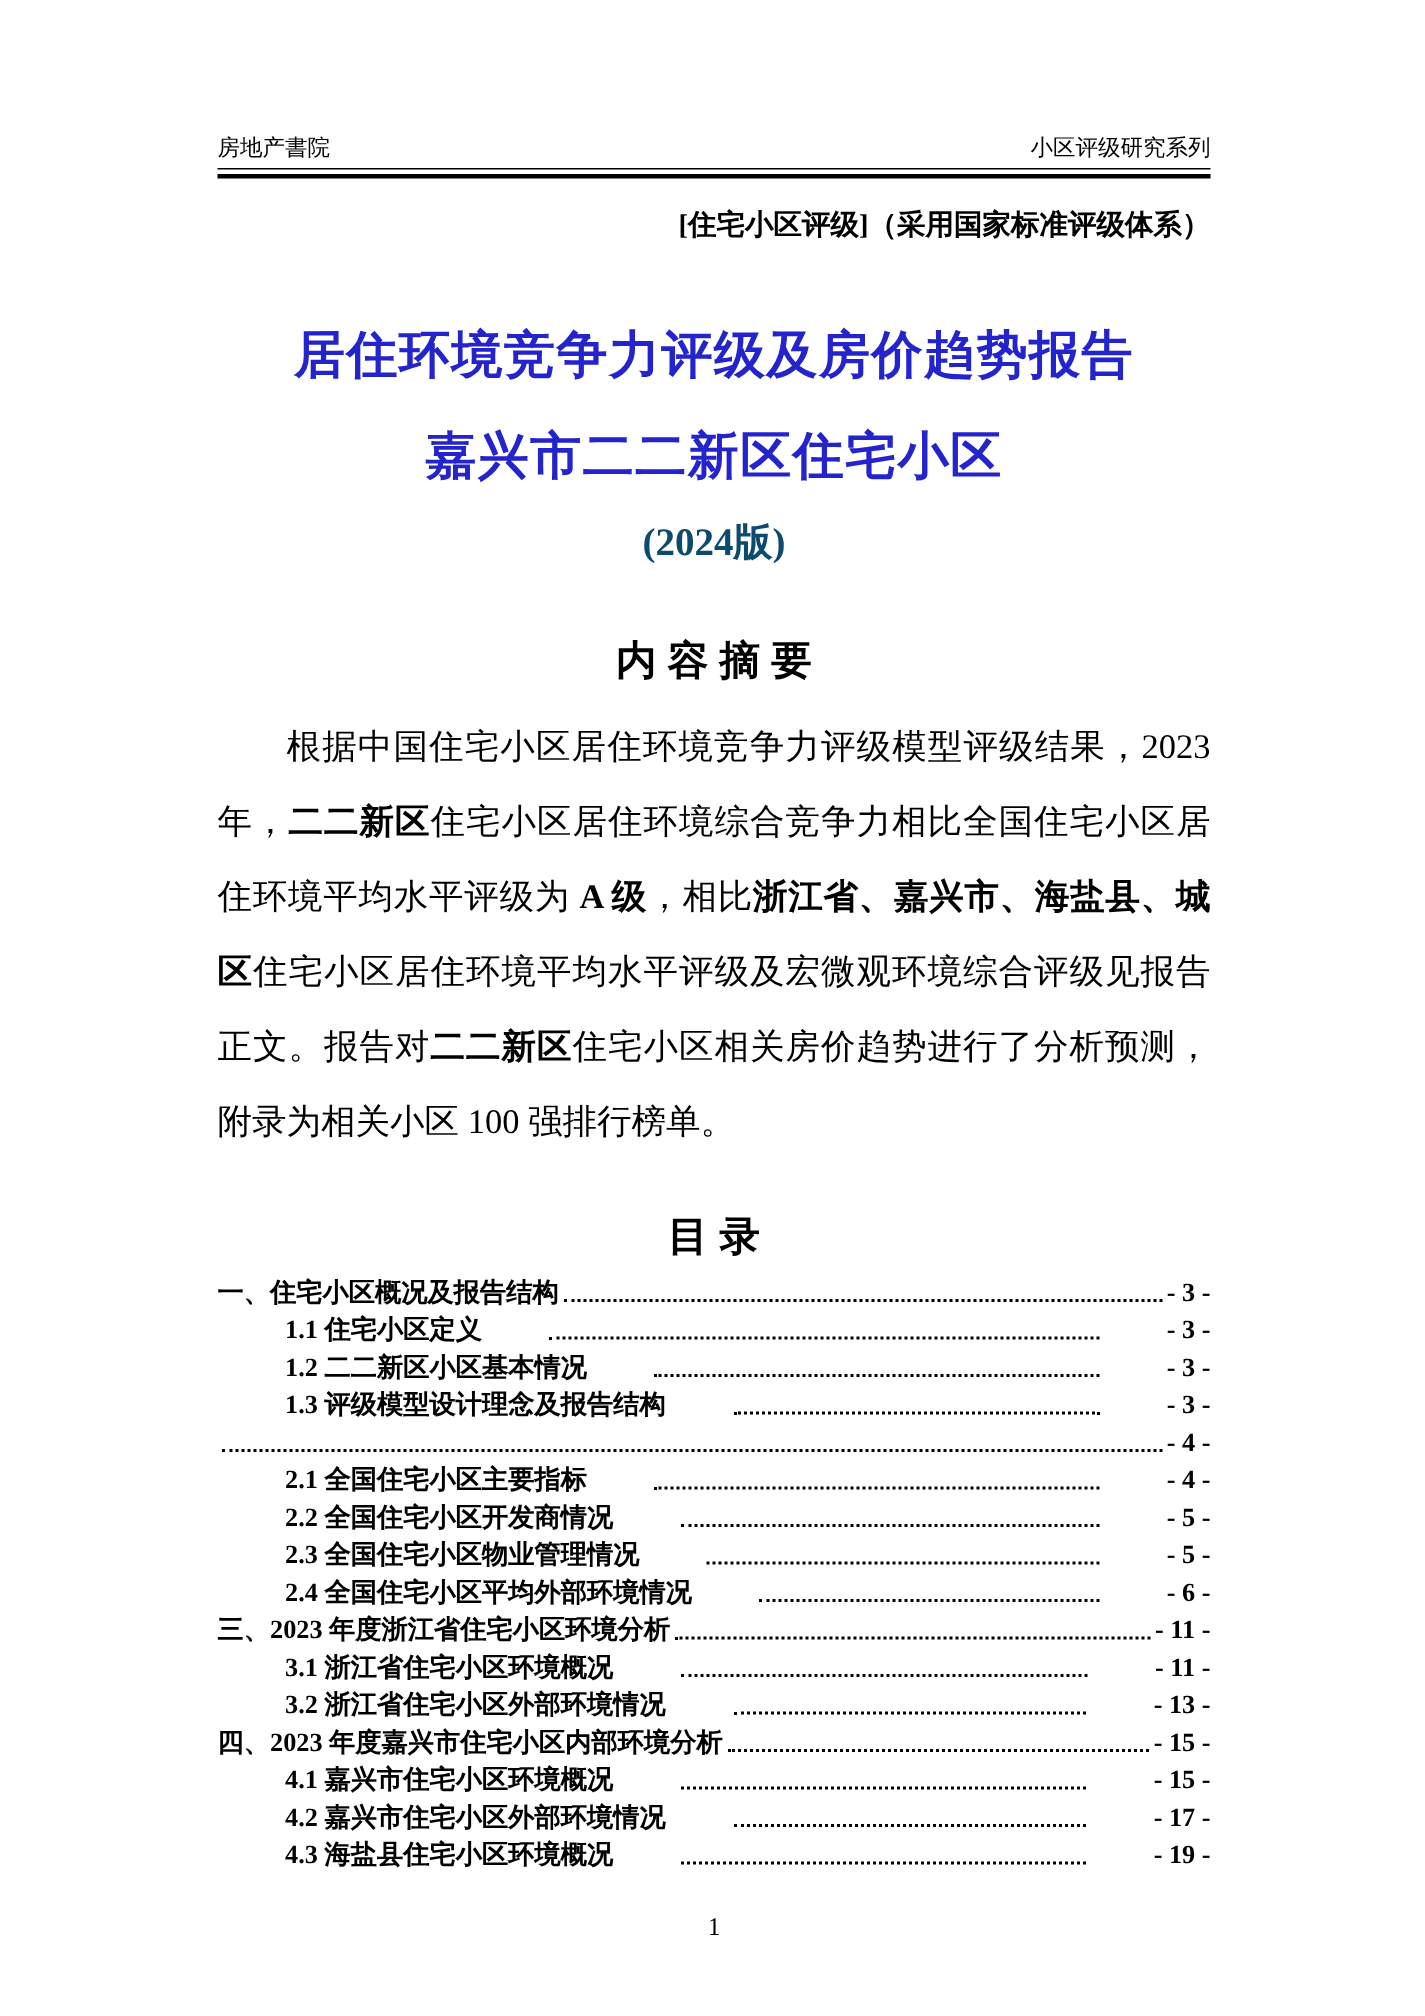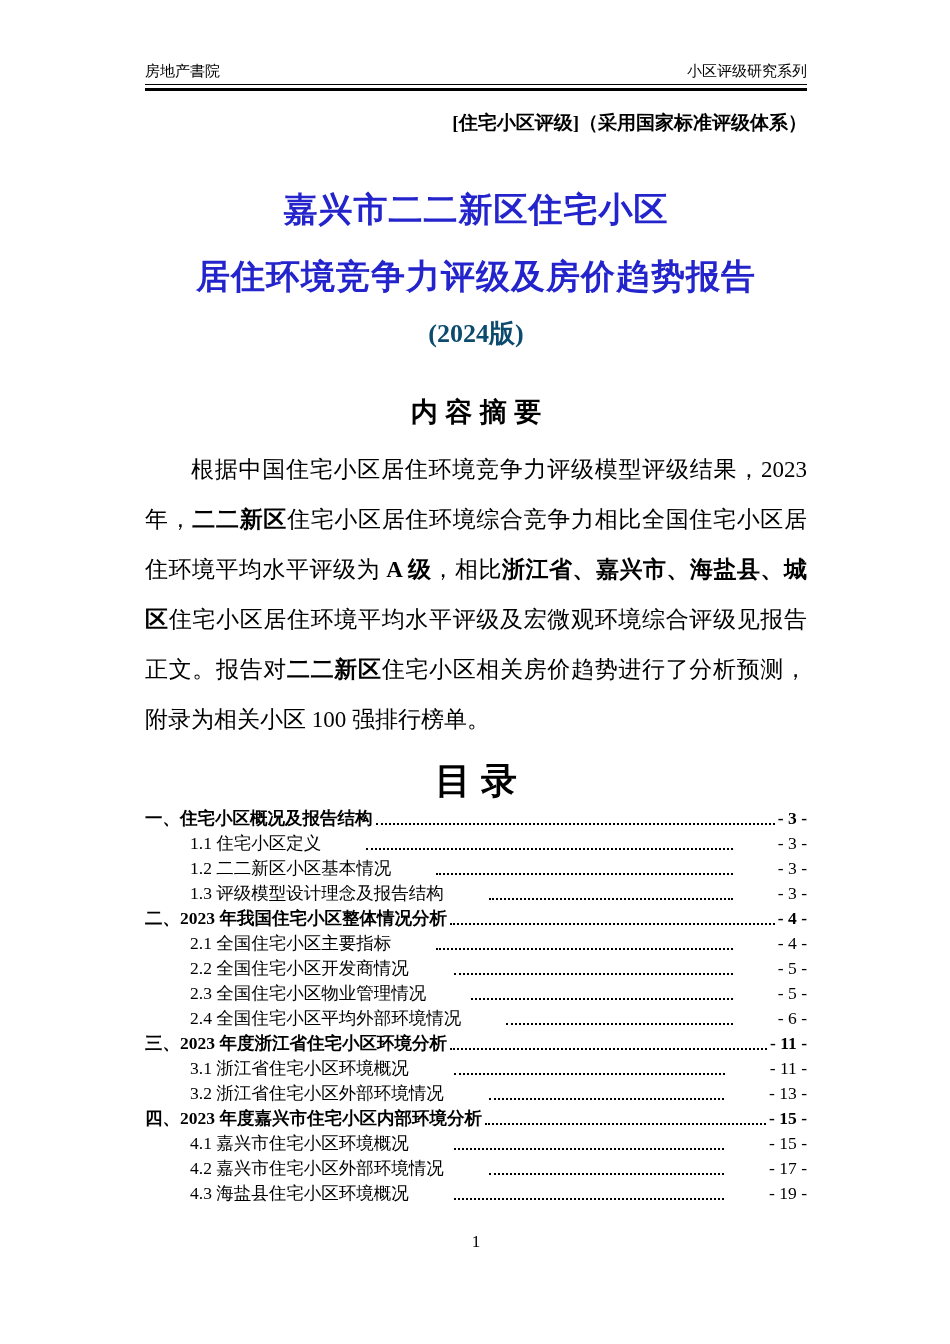--- a/index.html
+++ b/index.html
@@ -5,21 +5,21 @@
   * { margin: 0; padding: 0; box-sizing: border-box; }
   html, body { background: #ffffff; }
   body {
     width: 950px;
     height: 1344px;
     font-family: "Liberation Serif", "DejaVu Serif", serif;
     color: #000000;
     overflow: hidden;
   }
   .content {
-    padding: 60px 143px 0 145px;
+    padding: 88px 143px 0 145px;
   }
   
   .doc-header {
     display: flex;
     justify-content: space-between;
     align-items: flex-end;
     font-family: "Liberation Sans", "DejaVu Sans", sans-serif;
     font-size: 15px;
     line-height: 22px;
   }
@@ -66,40 +66,40 @@
   .summary-paragraph {
     margin-top: 18px;
     font-size: 23px;
     line-height: 50px;
     text-align: justify;
     text-indent: 2em;
   }
   .b { font-weight: bold; }
   
   .toc-heading {
-    margin-top: 21px;
-    text-align: center;
-    font-size: 36px;
+    margin-top: 36px;
+    text-align: center;
+    font-size: 27px;
     line-height: 30px;
     font-weight: bold;
     font-family: "Liberation Sans", "DejaVu Sans", sans-serif;
   }
   .toc-list {
     margin-top: 10px;
   }
   .toc-row {
     display: flex;
     align-items: flex-start;
     font-size: 17.5px;
     line-height: 25px;
     height: 25px;
     cursor: pointer;
   }
   .toc-row.level-1 { font-weight: bold; }
-  .toc-row.level-2 { padding-left: 45px; font-weight: normal; gap: 42px; }
+  .toc-row.level-2 { padding-left: 45px; font-weight: bold; gap: 42px; }
   .toc-label { white-space: nowrap; }
   .toc-leader {
     flex: 1;
     height: 19px;
     border-bottom: 2px dotted #000000;
     margin: 0 3px;
     min-width: 20px;
   }
   .toc-page { white-space: nowrap; }
   
@@ -118,22 +118,22 @@
   <div class="doc-header">
     <span>房地产書院</span>
     <span>小区评级研究系列</span>
   </div>
   <div class="header-rule-thin"></div>
   <div class="header-rule-thick"></div>
 
   <div class="subheader">[住宅小区评级]（采用国家标准评级体系）</div>
 
   <div class="title-block">
+    <div class="title-line" style="color: rgb(36, 36, 204);">居住环境竞争力评级及房价趋势报告</div>
     <div class="title-line" style="color: rgb(36, 36, 204);">嘉兴市二二新区住宅小区</div>
-    <div class="title-line" style="color: rgb(36, 36, 204);">居住环境竞争力评级及房价趋势报告</div>
     <div class="title-edition" style="color: #0c4a6e;">(2024版)</div>
   </div>
 
   <div class="summary-heading">内 容 摘 要</div>
   <p class="summary-paragraph" id="summary-paragraph"><span>根据中国住宅小区居住环境竞争力评级模型评级结果，2023 年，</span><span class="b">二二新区</span><span>住宅小区居住环境综合竞争力相比全国住宅小区居住环境平均水平评级为 </span><span class="b">A 级</span><span>，相比</span><span class="b">浙江省、嘉兴市、海盐县、城区</span><span>住宅小区居住环境平均水平评级及宏微观环境综合评级见报告正文。报告对</span><span class="b">二二新区</span><span>住宅小区相关房价趋势进行了分析预测，附录为相关小区 100 强排行榜单。</span></p>
 
   <div class="toc-heading">目 录</div>
   <div class="toc-list" id="toc-list">
       <div class="toc-row level-1">
       <span class="toc-label">一、住宅小区概况及报告结构</span>
@@ -149,21 +149,20 @@
       <span class="toc-label">1.2 二二新区小区基本情况</span>
       <span class="toc-leader"></span>
       <span class="toc-page">- 3 -</span>
     </div>
       <div class="toc-row level-2">
       <span class="toc-label">1.3 评级模型设计理念及报告结构</span>
       <span class="toc-leader"></span>
       <span class="toc-page">- 3 -</span>
     </div>
       <div class="toc-row level-1">
-      <span class="toc-label">二、2023 年我国住宅小区整体情况分析</span>
       <span class="toc-leader"></span>
       <span class="toc-page">- 4 -</span>
     </div>
       <div class="toc-row level-2">
       <span class="toc-label">2.1 全国住宅小区主要指标</span>
       <span class="toc-leader"></span>
       <span class="toc-page">- 4 -</span>
     </div>
       <div class="toc-row level-2">
       <span class="toc-label">2.2 全国住宅小区开发商情况</span>

